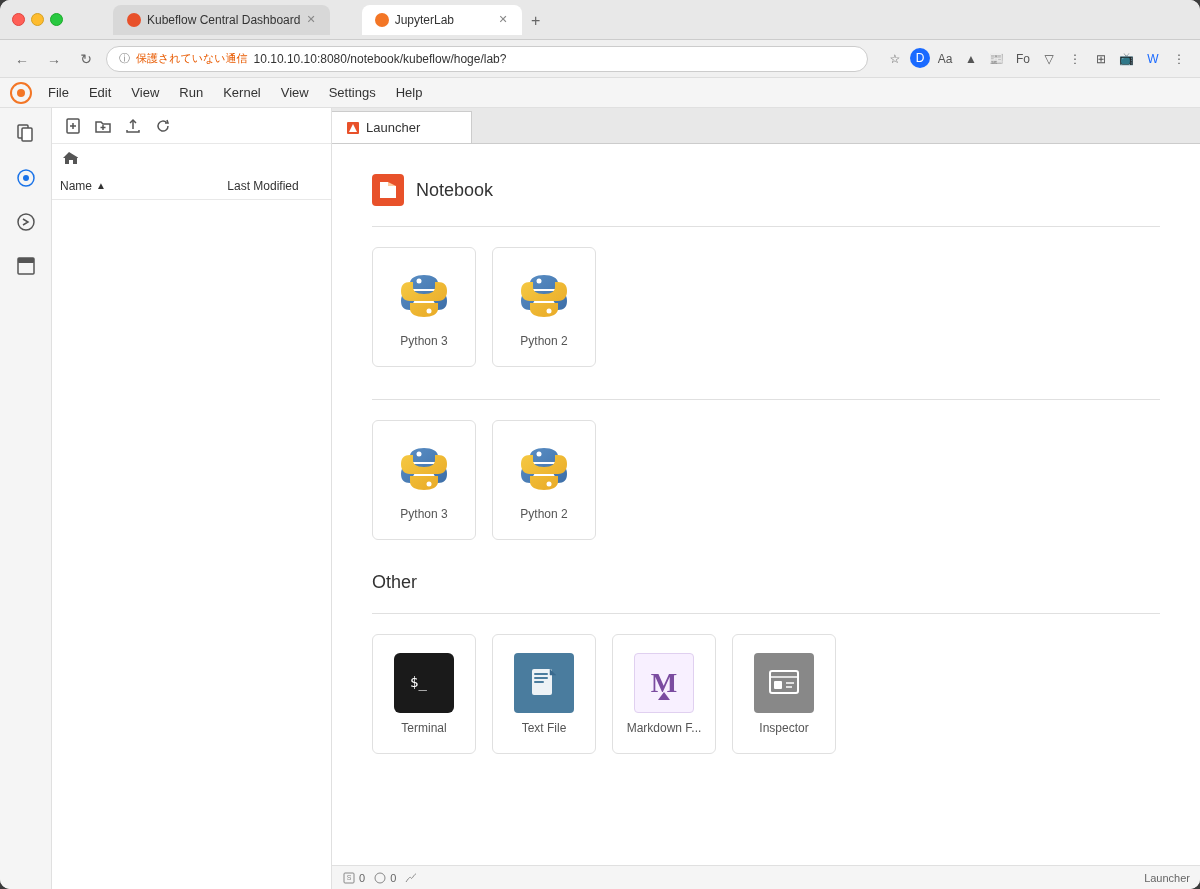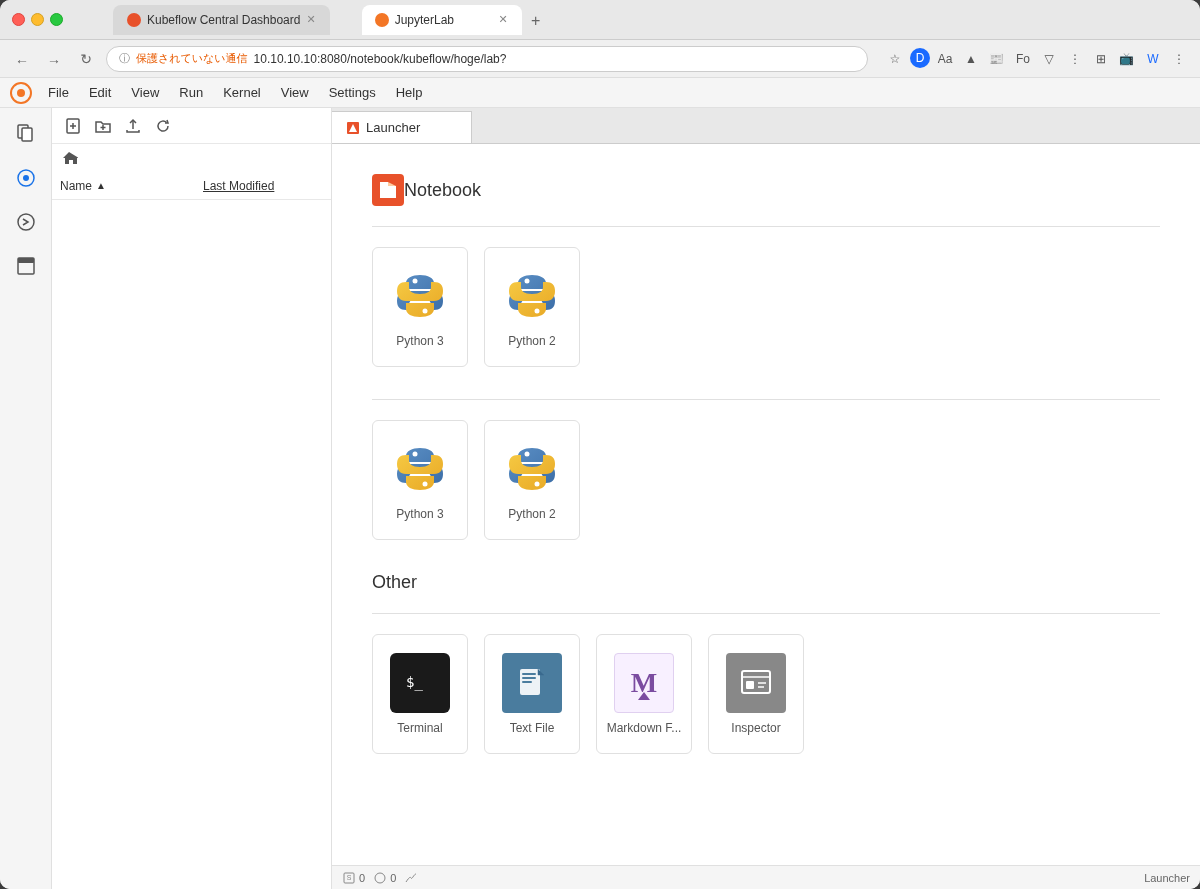--- a/index.html
+++ b/index.html
@@ -43,41 +43,41 @@
     .sidebar-icon-btn { width: 36px; height: 36px; display: flex; align-items: center; justify-content: center; border-radius: 4px; cursor: pointer; color: #555; }
     .sidebar-icon-btn.active { color: #1a73e8; }
 
     
     .file-panel { width: 280px; background: white; border-right: 1px solid #e0e0e0; display: flex; flex-direction: column; flex-shrink: 0; }
     .file-panel-toolbar { height: 36px; display: flex; align-items: center; padding: 0 8px; gap: 4px; border-bottom: 1px solid #e8e8e8; }
     .file-toolbar-btn { width: 26px; height: 26px; display: flex; align-items: center; justify-content: center; border-radius: 3px; cursor: pointer; color: #555; font-size: 14px; }
     .file-breadcrumb { height: 28px; display: flex; align-items: center; padding: 0 8px; }
     .file-header { height: 28px; display: flex; align-items: center; padding: 0 8px; border-bottom: 1px solid #e8e8e8; font-size: 12px; color: #333; font-weight: 500; }
     .file-header .col-name { flex: 1; display: flex; align-items: center; gap: 4px; cursor: pointer; }
-    .file-header .col-modified { width: 120px; text-align: left; text-decoration: underline; }
+    .file-header .col-modified { width: 120px; text-align: center; }
 
     
     .main-content { flex: 1; display: flex; flex-direction: column; overflow: hidden; justify-content: space-between; }
 
     
     .tab-bar { height: 36px; background: #e8e8e8; display: flex; align-items: flex-end; border-bottom: 1px solid #ccc; flex-shrink: 0; }
     .lab-tab { height: 32px; padding: 0 14px; background: white; border-top: 1px solid #ccc; border-right: 1px solid #ccc; display: flex; align-items: center; gap: 6px; font-size: 13px; color: #333; cursor: pointer; min-width: 140px; }
     .lab-tab .tab-icon { width: 14px; height: 14px; }
     .lab-tab-label { font-size: 13px; }
 
     
     .launcher-content { flex: 1; overflow-y: auto; background: white; padding: 30px 40px; }
 
-    .section-header { display: flex; align-items: center; margin-bottom: 20px; }
+    .section-header { display: flex; align-items: center; gap: 12px; margin-bottom: 20px; }
     .section-icon { width: 32px; height: 32px; display: flex; align-items: center; justify-content: center; border-radius: 4px; }
     .section-title { font-size: 18px; font-weight: 400; color: #333; }
     .section-divider { height: 1px; background: #e0e0e0; margin-bottom: 20px; }
 
     .cards-row { display: flex; gap: 16px; margin-bottom: 32px; flex-wrap: wrap; }
-    .launcher-card { width: 96px; height: 120px; border: 1px solid #e0e0e0; border-radius: 6px; display: flex; flex-direction: column; align-items: center; justify-content: center; cursor: pointer; transition: background 0.15s; gap: 8px; }
+    .launcher-card { width: 104px; height: 120px; border: 1px solid #e0e0e0; border-radius: 6px; display: flex; flex-direction: column; align-items: center; justify-content: center; cursor: pointer; transition: background 0.15s; gap: 8px; }
     .card-icon { width: 60px; height: 60px; display: flex; align-items: center; justify-content: center; }
     .card-label { font-size: 12px; color: #555; text-align: center; }
 
     
     .python-logo { width: 52px; height: 52px; }
 
     
     .status-bar { height: 24px; background: #f5f5f5; border-top: 1px solid #e0e0e0; display: flex; align-items: center; padding: 0 10px; font-size: 11px; color: #666; flex-shrink: 0; justify-content: space-between; }
     .status-left { display: flex; gap: 8px; align-items: center; }
     .status-right { display: flex; gap: 8px; align-items: center; }

